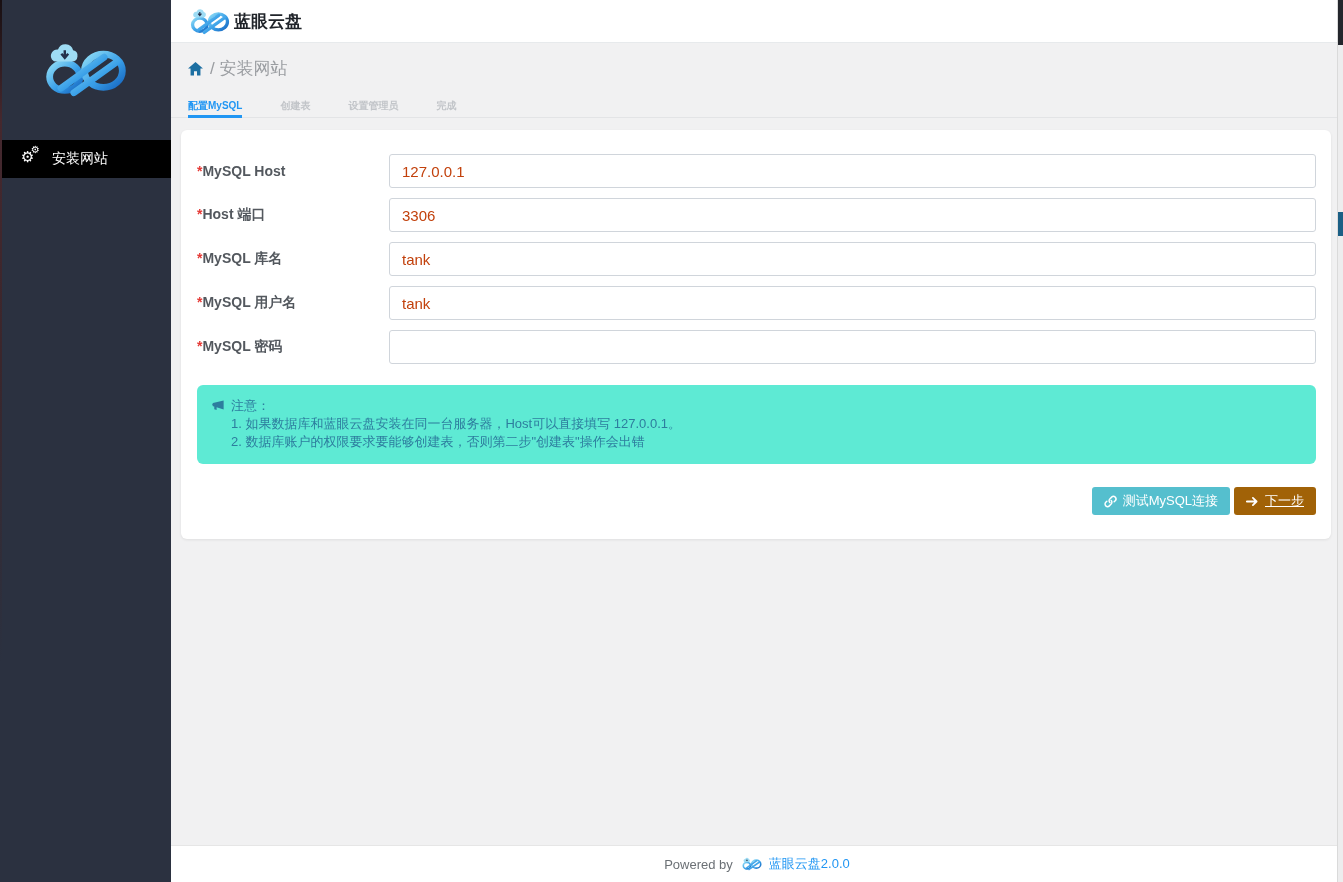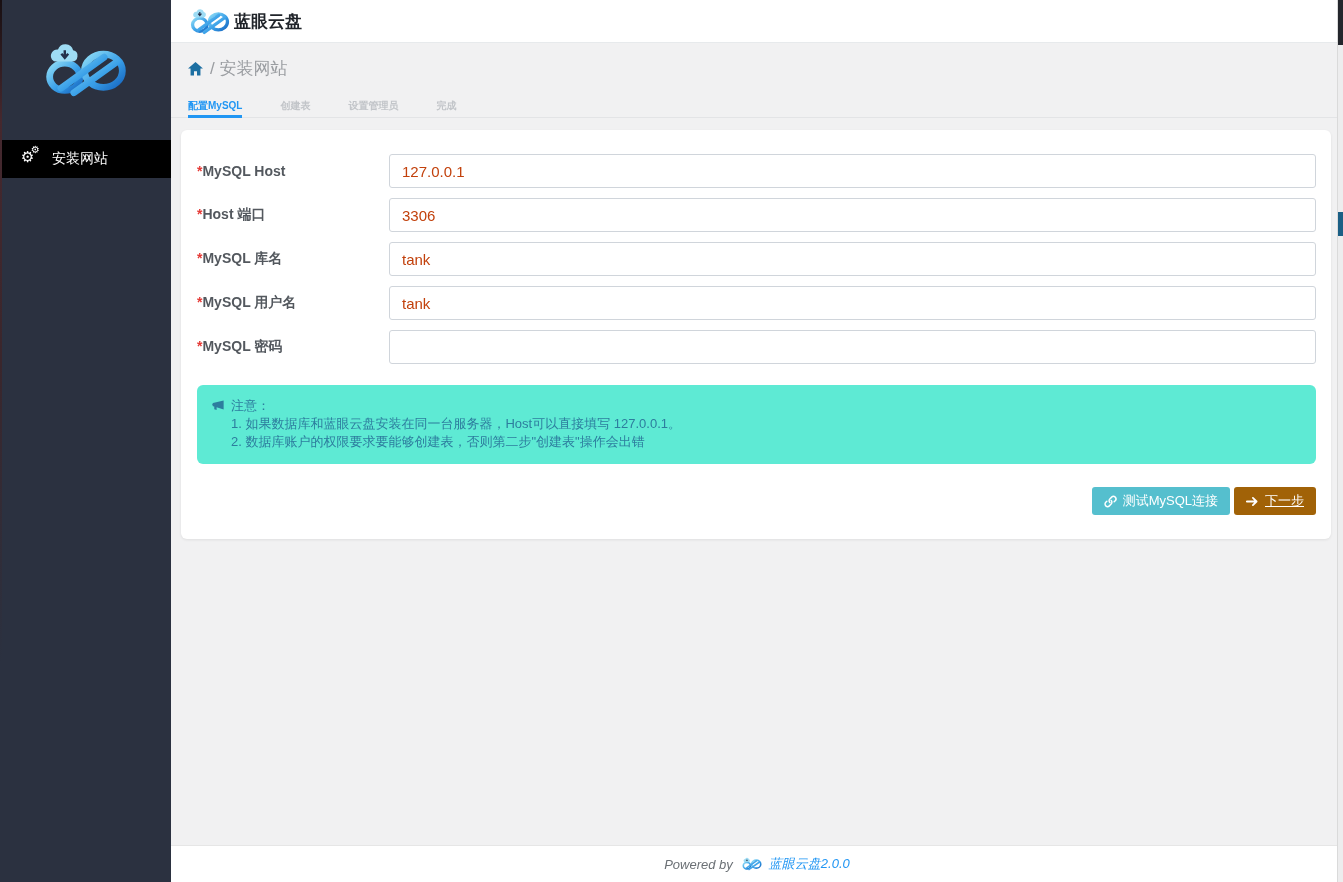--- a/index.html
+++ b/index.html
@@ -93,21 +93,21 @@
     font-family:"Liberation Sans","DejaVu Sans",sans-serif;
   }
   .btn-test { background:#55bfce; }
   .btn-next { background:#a16207;text-decoration:underline; }
   .btn svg { margin-right:6px; }
 
   
   .footer {
     margin-top:auto; height:37px; background:#ffffff; border-top:1px solid #e6e6e6;
     display:flex; align-items:center; justify-content:center; font-size:13px;
-    color:#6b7075; flex:0 0 auto;font-style:italic;
+    color:#6b7075; flex:0 0 auto;
   }
   .logo-xs { width:24px; height:14px; margin:0 5px 0 7px; }
   .footer-link { color:#2196f3; text-decoration:none; }
 
   
   .scrollbar {
     position:absolute; right:0; top:0; width:6px; height:882px;
     background:#ededee; border-left:1px solid #dadada; z-index:10;
   }
   .scrollbar-dark-top { position:absolute; top:0; left:0; width:100%; height:45px; background:#23262c; }

